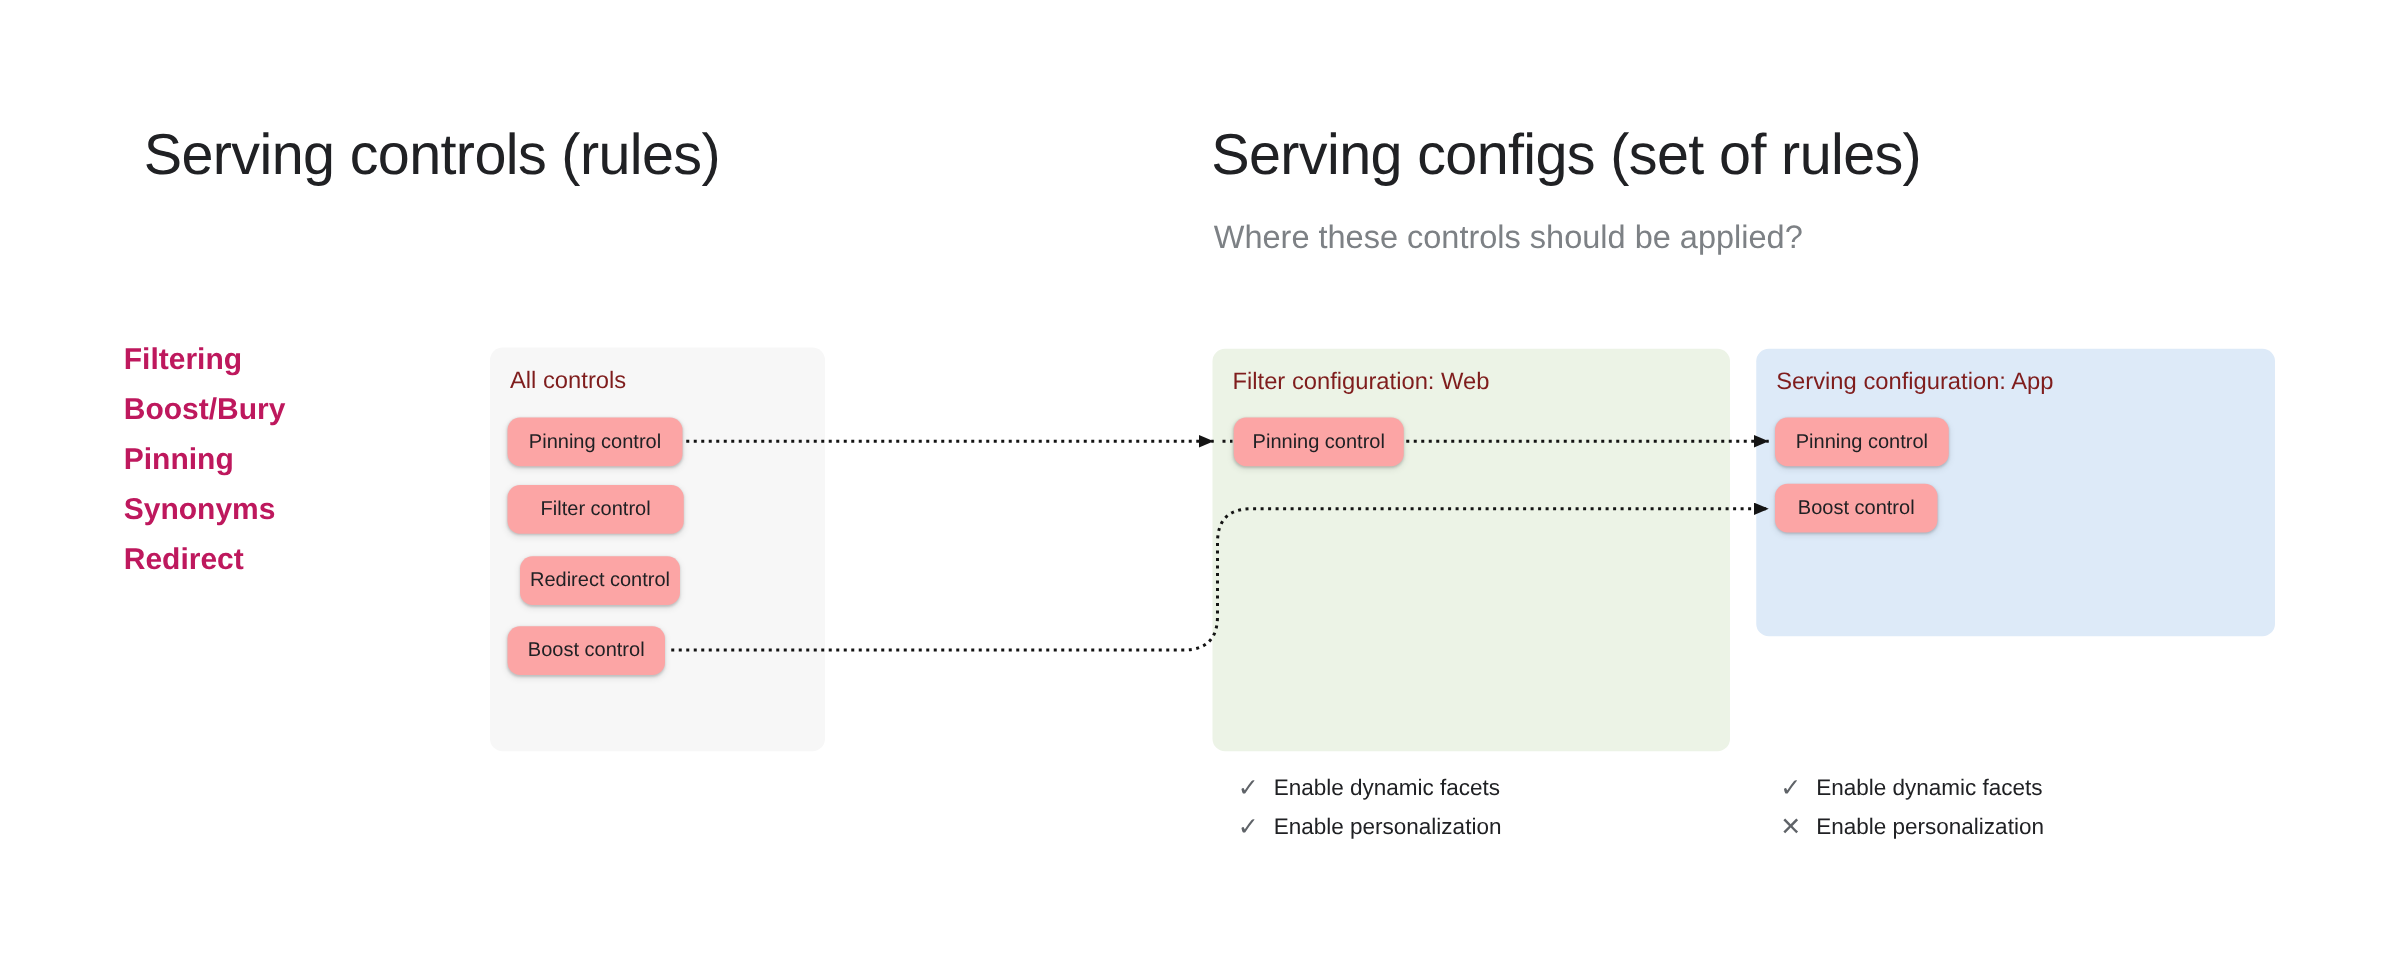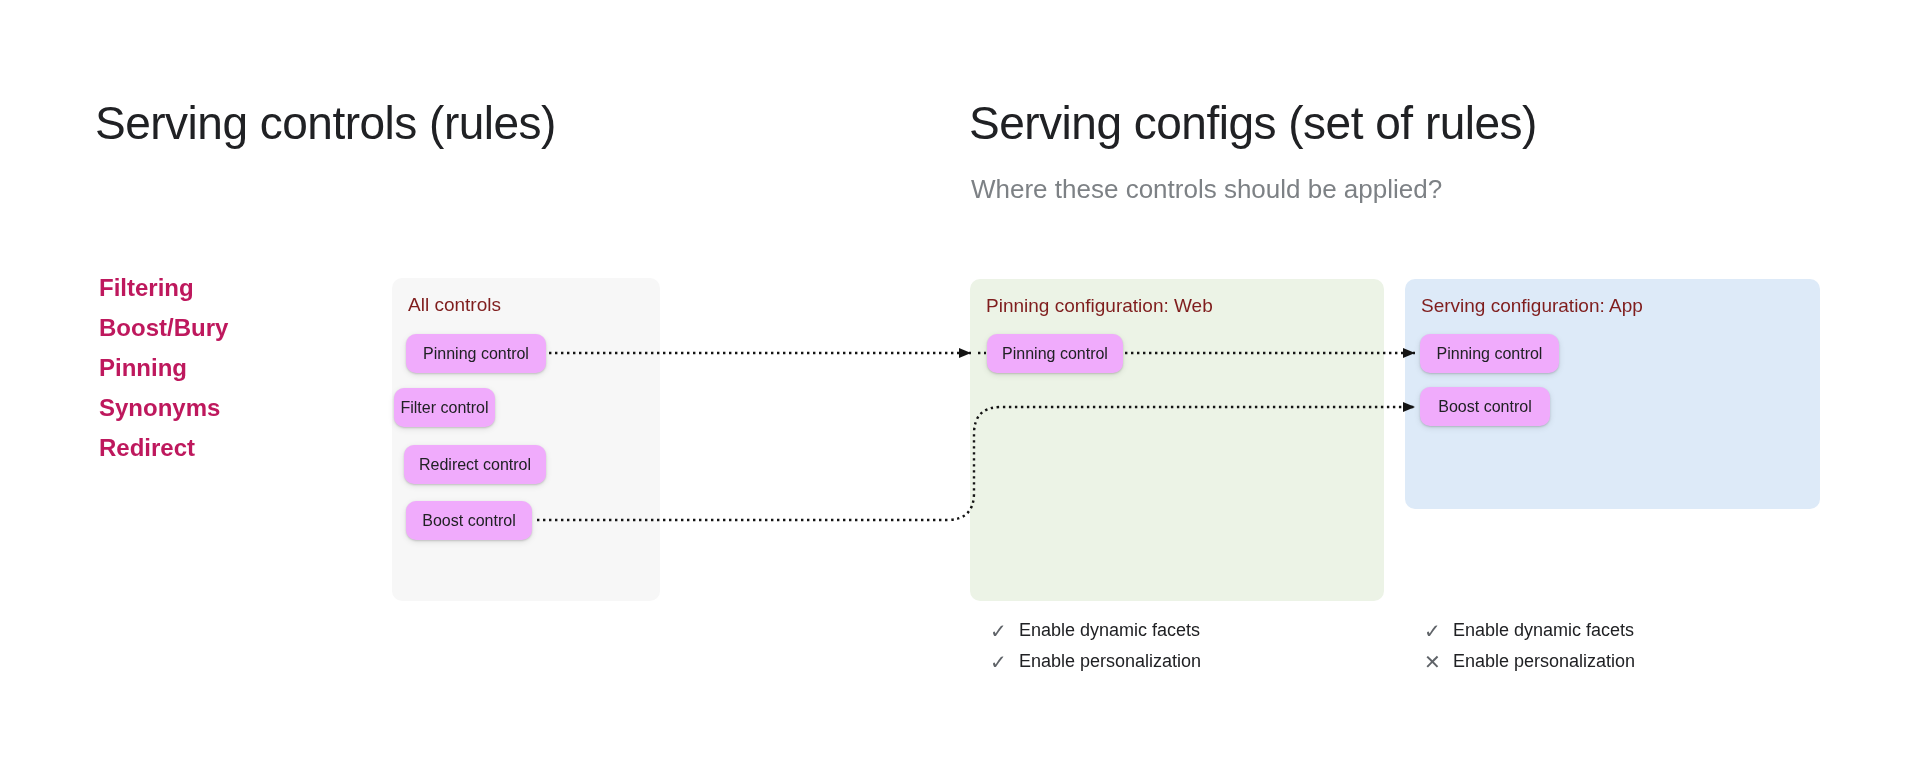--- a/index.html
+++ b/index.html
@@ -1,35 +1,35 @@
 <!DOCTYPE html>
 <html><head>
 <meta charset="utf-8">
 <style>
   html,body{margin:0;padding:0;background:#ffffff;}
   body{font-family:"Liberation Sans",sans-serif;}
   .canvas{position:relative;width:1920px;height:775px;background:#fff;overflow:hidden;}
 
   .h1{position:absolute;top:98px;font-size:46px;line-height:1.1;color:#202124;letter-spacing:-0.5px;white-space:nowrap;}
-  .h1-left{left:95px;}
+  .h1-left{left:115px;}
   .h1-right{left:969px;}
   .sub{position:absolute;top:174px;font-size:26px;color:#7d8185;white-space:nowrap;}
   .sub-left{left:100px;}
   .sub-right{left:971px;}
 
   .ctype-list{position:absolute;left:99px;top:268px;}
   .ctype{font-size:24px;font-weight:700;color:#be185d;line-height:40px;white-space:nowrap;}
 
   .card{position:absolute;border-radius:10px;}
   .card-all{left:392px;top:278px;width:268px;height:323px;background:#f7f7f7;}
   .card-web{left:970px;top:279px;width:414px;height:322px;background:#ecf3e6;}
   .card-app{left:1405px;top:279px;width:415px;height:230px;background:#ddeaf8;}
   .card-title{position:absolute;left:16px;top:16px;font-size:19px;color:#7f1d1d;white-space:nowrap;}
 
-  .chip{position:absolute;background:#f0abfc;border-radius:10px;height:39px;
+  .chip{position:absolute;background:#fca5a5;border-radius:10px;height:39px;
         display:flex;align-items:center;justify-content:center;
         font-size:16px;color:#202124;white-space:nowrap;
         box-shadow:0 1px 2px rgba(0,0,0,.16),0 2px 6px rgba(0,0,0,.10);}
 
   .arrows{position:absolute;left:0;top:0;width:1920px;height:775px;pointer-events:none;}
 
   .features{position:absolute;top:615px;}
   .features-web{left:988px;}
   .features-app{left:1422px;}
   .feature-row{display:flex;align-items:center;height:31px;}
@@ -50,27 +50,27 @@
     <div class="ctype">Filtering</div>
     <div class="ctype">Boost/Bury</div>
     <div class="ctype">Pinning</div>
     <div class="ctype">Synonyms</div>
     <div class="ctype">Redirect</div>
   </div>
 
   <div class="card card-all">
     <div class="card-title">All controls</div>
     <div class="chip" style="left:14px;top:56px;width:140px;">Pinning control</div>
-    <div class="chip" style="left:2px;top:110px;width:101px;">Filter control</div>
-    <div class="chip" style="left:12px;top:167px;width:142px;">Redirect control</div>
+    <div class="chip" style="left:14px;top:110px;width:141px;">Filter control</div>
+    <div class="chip" style="left:24px;top:167px;width:128px;">Redirect control</div>
     <div class="chip" style="left:14px;top:223px;width:126px;">Boost control</div>
   </div>
 
   <div class="card card-web">
-    <div class="card-title">Pinning configuration: Web</div>
+    <div class="card-title">Filter configuration: Web</div>
     <div class="chip" style="left:17px;top:55px;width:136px;">Pinning control</div>
   </div>
 
   <div class="card card-app">
     <div class="card-title">Serving configuration: App</div>
     <div class="chip" style="left:15px;top:55px;width:139px;">Pinning control</div>
     <div class="chip" style="left:15px;top:108px;width:130px;">Boost control</div>
   </div>
 
   <svg class="arrows" viewBox="0 0 1920 775" xmlns="http://www.w3.org/2000/svg">

